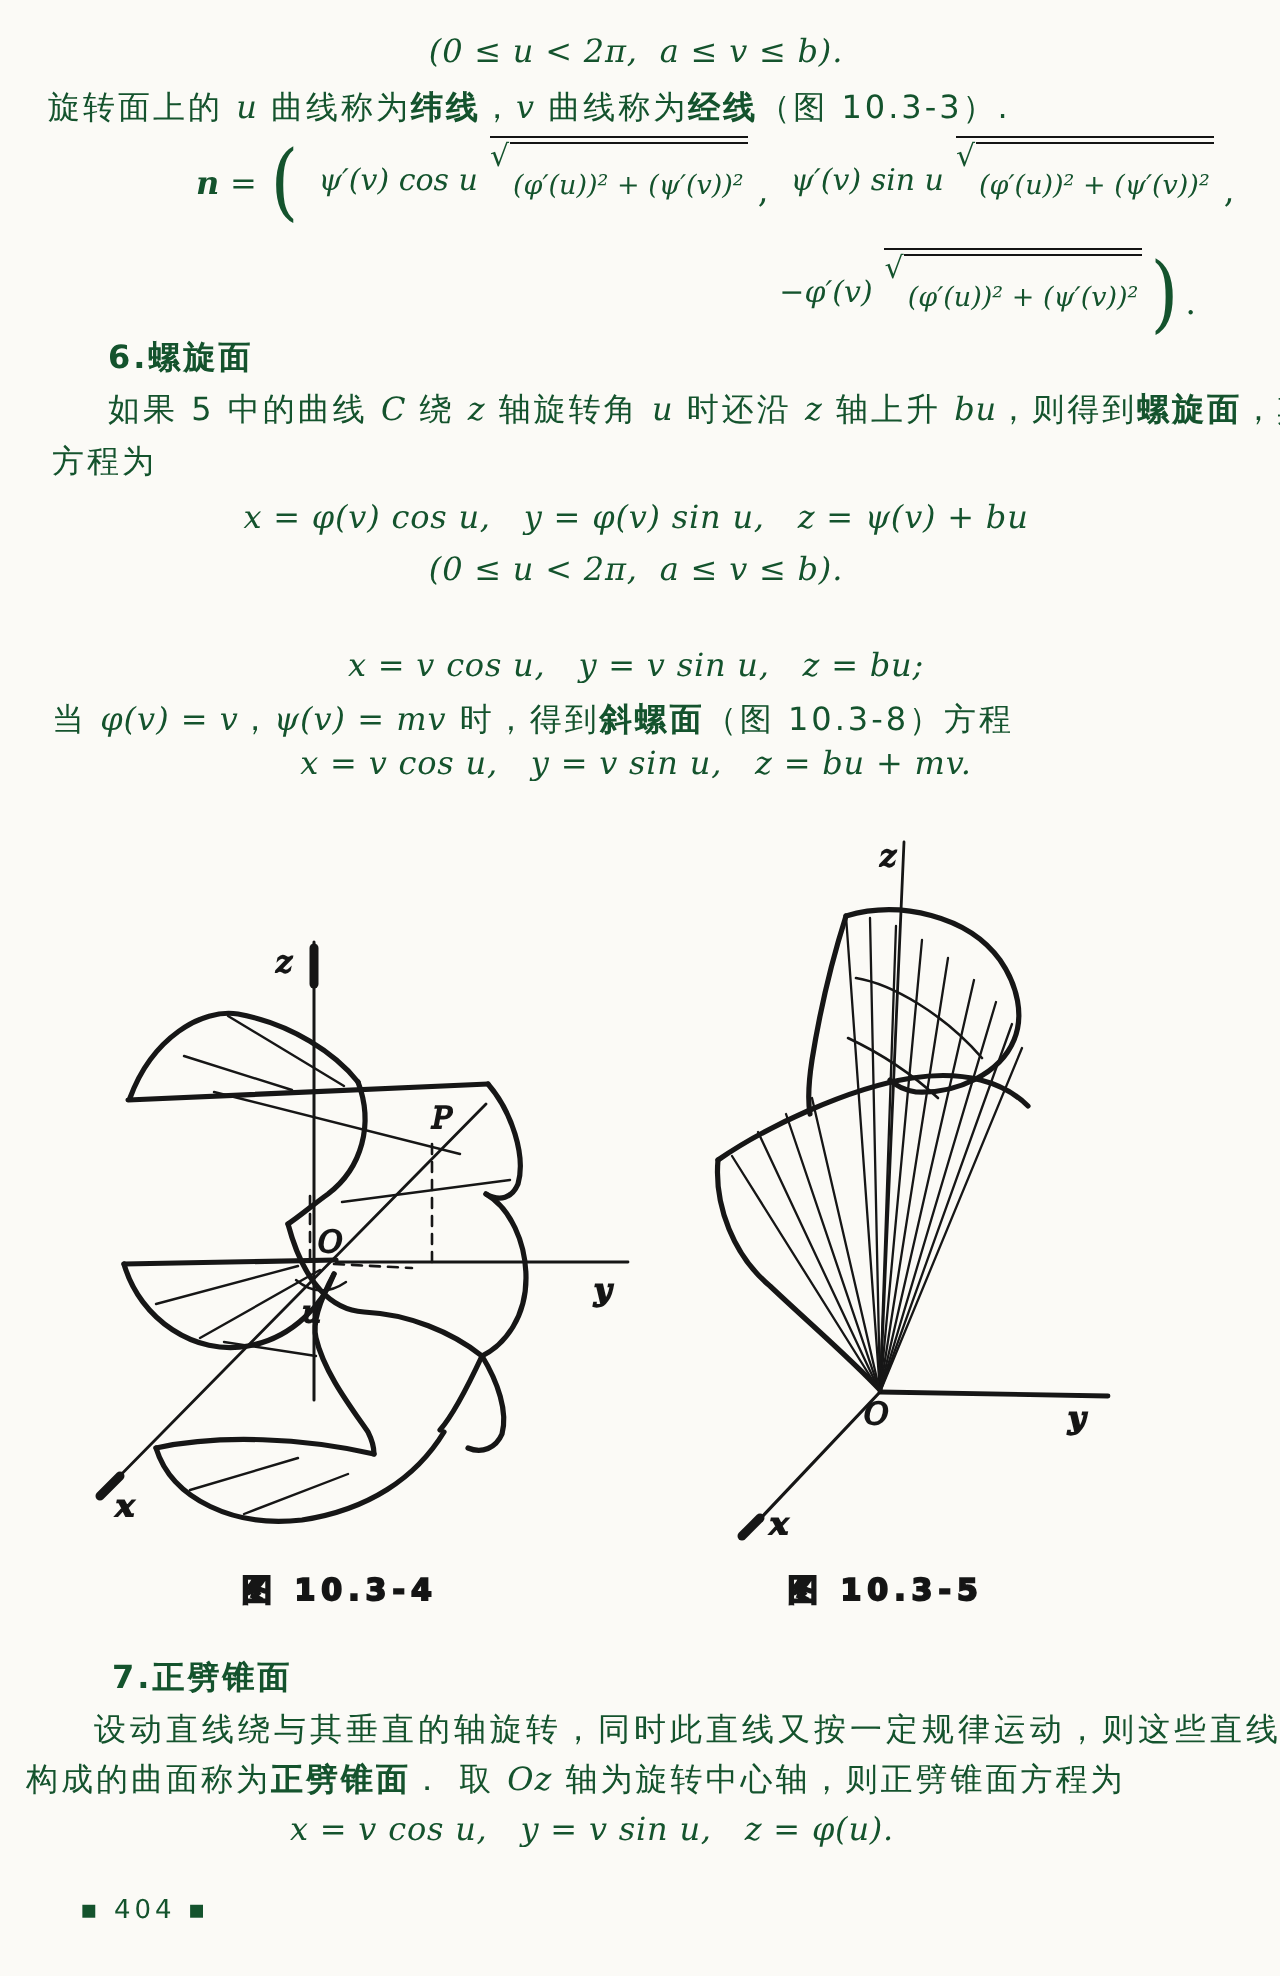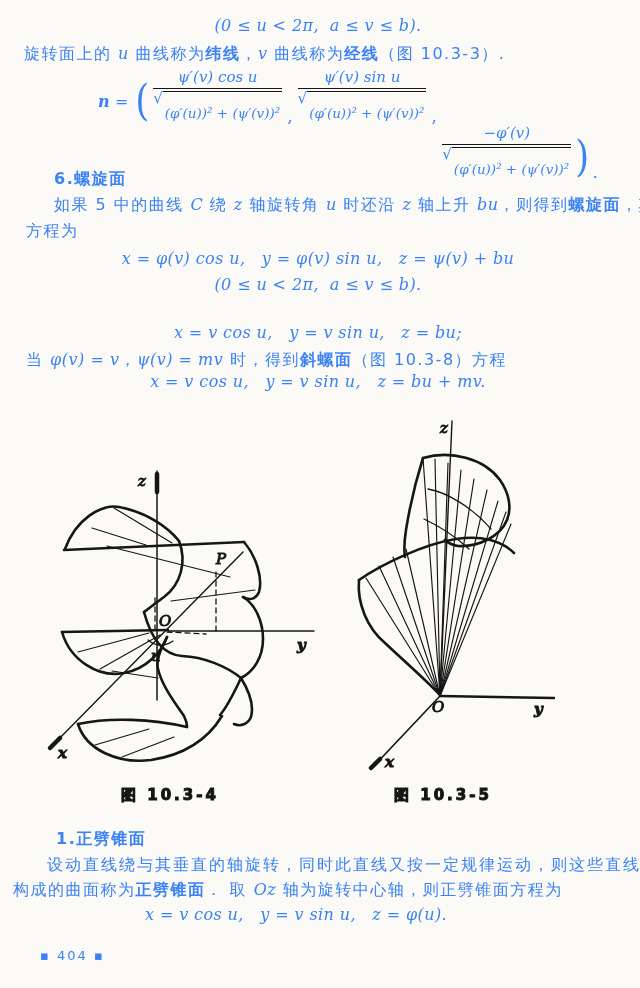--- a/index.html
+++ b/index.html
@@ -1,28 +1,28 @@
 <!DOCTYPE html>
 <html><head>
 <meta charset="utf-8">
 <style>
   html,body{margin:0;padding:0;background:#e8e8e4;}
-  .page{position:relative;width:640px;height:988px;background:#fbfaf6;color:#3b82f6;
+  .page{position:relative;width:640px;height:988px;background:#fbfaf6;color:#14532d;
         font-family:"DejaVu Sans",sans-serif;overflow:hidden;margin:0 auto;
         box-shadow:0 0 6px rgba(0,0,0,.25);}
   .abs{position:absolute;}
   .cn{font-size:16px;line-height:23px;letter-spacing:1.5px;white-space:nowrap;}
   .cnb{font-weight:700;}
   .seg.b{font-weight:700;}
   .seg.i{font-family:"DejaVu Serif",serif;font-style:italic;letter-spacing:.5px;}
   .math{font-family:"DejaVu Serif",serif;font-style:italic;font-size:16px;
         letter-spacing:.4px;white-space:pre;}
   .ctr{left:0;width:636px;text-align:center;}
   .frow{display:flex;align-items:center;}
-  .frac{display:inline-flex;flex-direction:column;align-items:center;margin:0 3px;
+  .frac{display:inline-flex;flex-direction:row;align-items:center;margin:0 3px;
         font-family:"DejaVu Serif",serif;font-style:italic;}
   .num{font-size:15px;padding:0 6px 2px;white-space:pre;}
   .den{border-top:1.6px solid #141414;padding-top:2px;white-space:nowrap;font-size:13.5px;
        display:flex;align-items:flex-start;}
   .rad{font-style:normal;font-size:15px;line-height:14px;}
   .ov{border-top:1.3px solid #141414;padding:13px 2px;}
   .bigp{font-family:"DejaVu Serif",serif;font-style:normal;font-size:42px;font-weight:300;
         line-height:38px;transform:scaleX(.85);}
   .mcomma{font-family:"DejaVu Serif",serif;font-size:17px;align-self:flex-end;padding:0 2px 8px 2px;}
   .pagenum{font-weight:400;font-size:13px;letter-spacing:2px;}
@@ -176,20 +176,20 @@
       </g>
 
       <text x="448" y="433" text-anchor="end">z</text>
       <text x="534" y="714" font-weight="bold">y</text>
       <text x="385" y="767" font-weight="bold">x</text>
       <text x="432" y="712">O</text>
       <text class="cap" x="394" y="800">图 10.3-5</text>
     </g>
   </svg>
 
-  <div class="abs cn cnb" style="top:827px;left:56px;">1.正劈锥面</div>
+  <div class="abs cn cnb" style="top:827px;left:56px;">7.正劈锥面</div>
   <div class="abs cn" style="top:878px;left:13px;"><span class="seg">构成的曲面称为</span><span class="seg b">正劈锥面</span><span class="seg">． 取 </span><span class="seg i">Oz</span><span class="seg"> 轴为旋转中心轴，则正劈锥面方程为</span></div>
   <div class="abs cn" style="top:853px;left:47px;letter-spacing:2px;"><span class="seg">设动直线绕与其垂直的轴旋转，同时此直线又按一定规律运动，则这些直线</span></div>
   <div class="abs math" style="top:905px;left:0;width:592px;text-align:center;">x = v cos u,   y = v sin u,   z = φ(u).</div>
 
   <div class="abs pagenum" style="top:948px;left:40px;">▪ 404 ▪</div>
 
 </div>
 
 </body></html>

